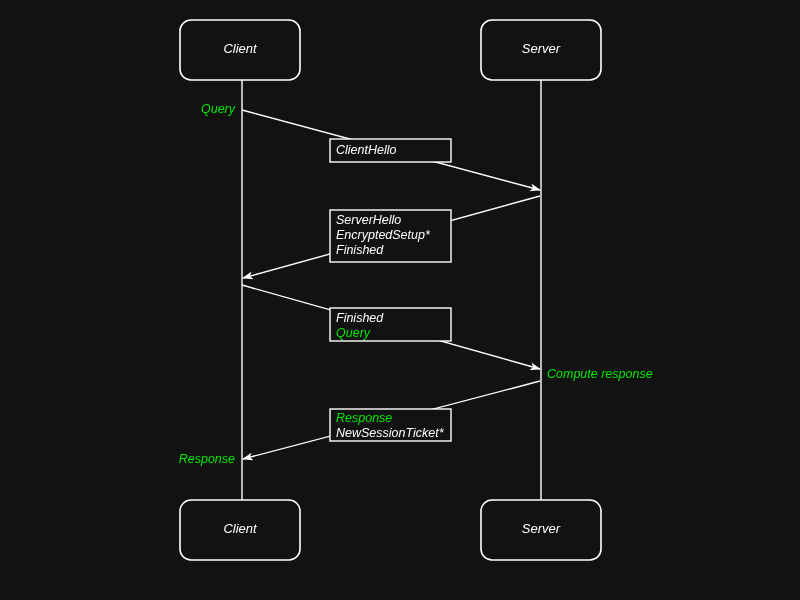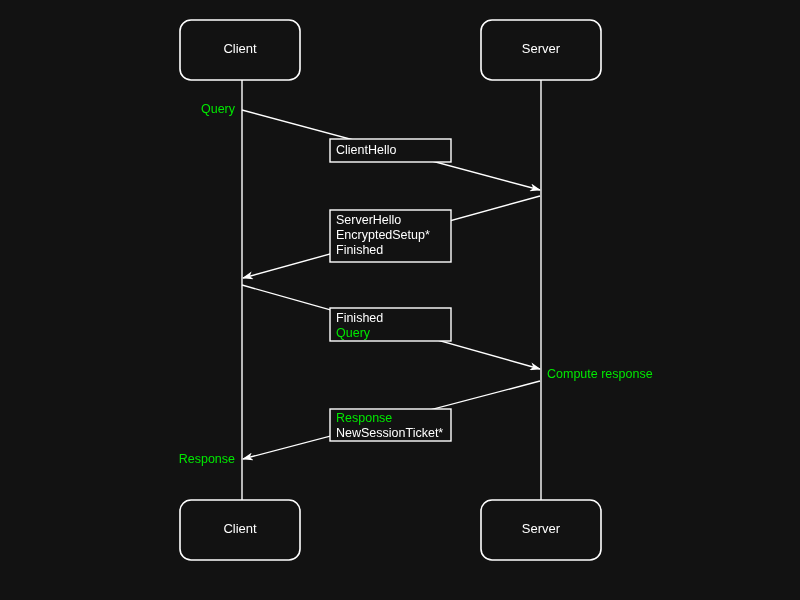--- a/index.html
+++ b/index.html
@@ -12,20 +12,21 @@
     overflow: hidden;
   }
   body {
     font-family: "Liberation Sans", sans-serif;
   }
   #diagram-root {
     position: relative;
     width: 800px;
     height: 600px;
     background: #121212;
+    font-style: italic;
   }
   svg#seq-svg {
     position: absolute;
     top: 0;
     left: 0;
     width: 800px;
     height: 600px;
     display: block;
   }
   .actor-box {

